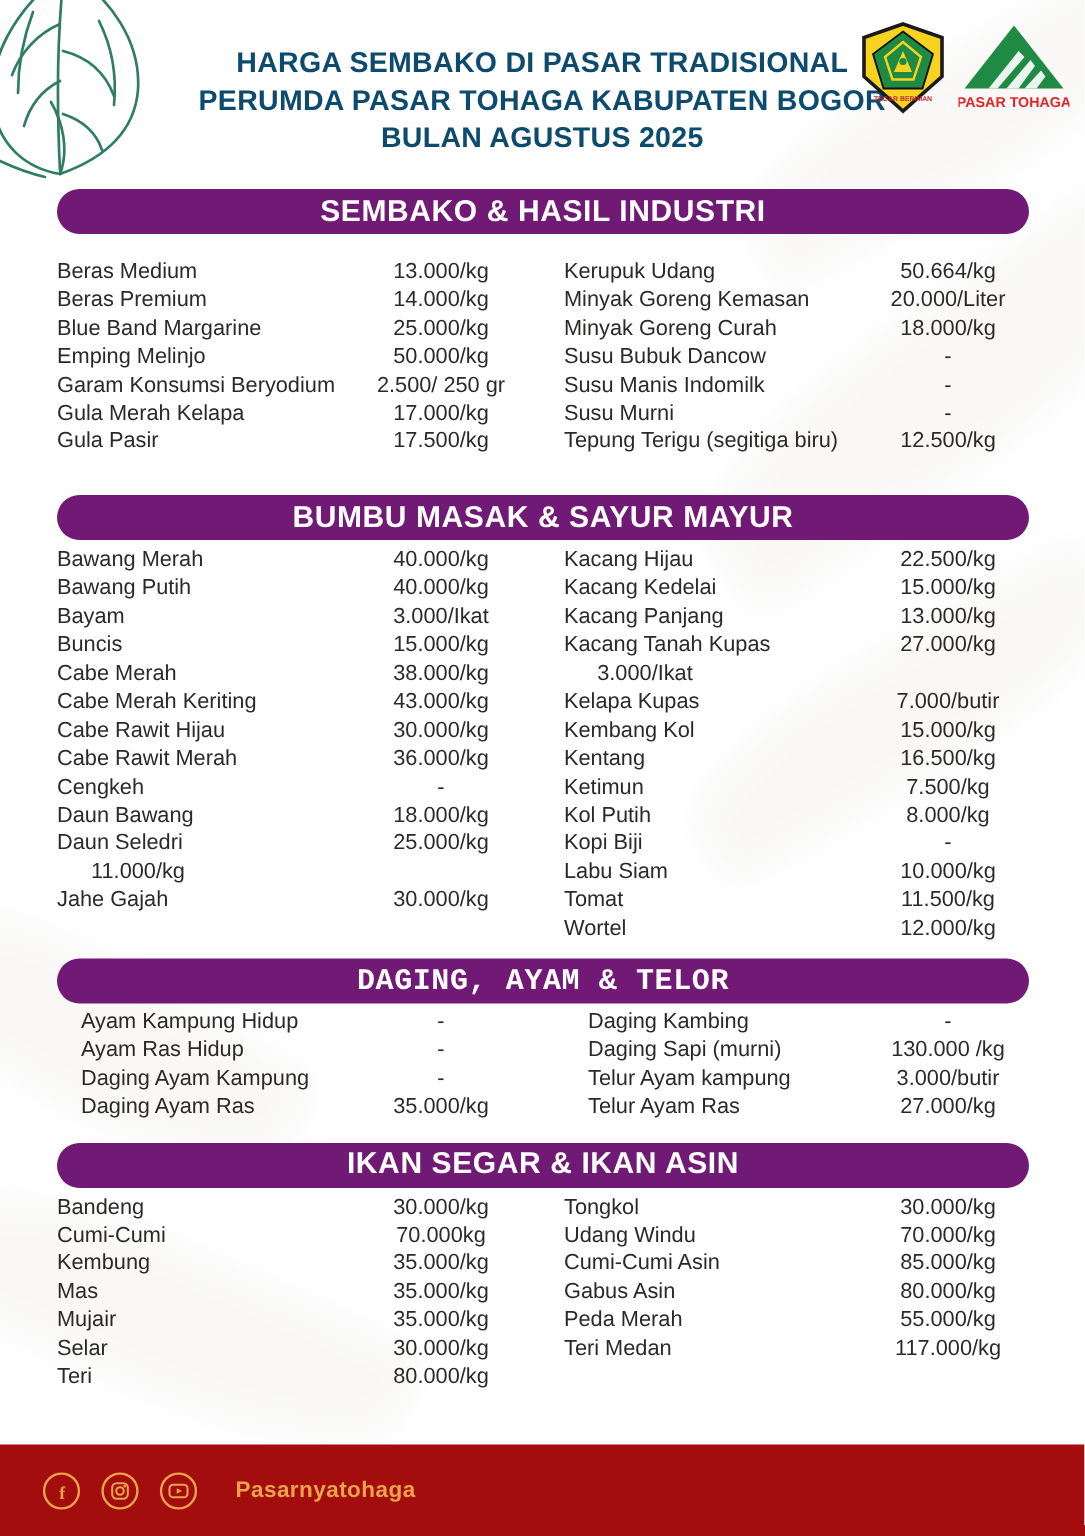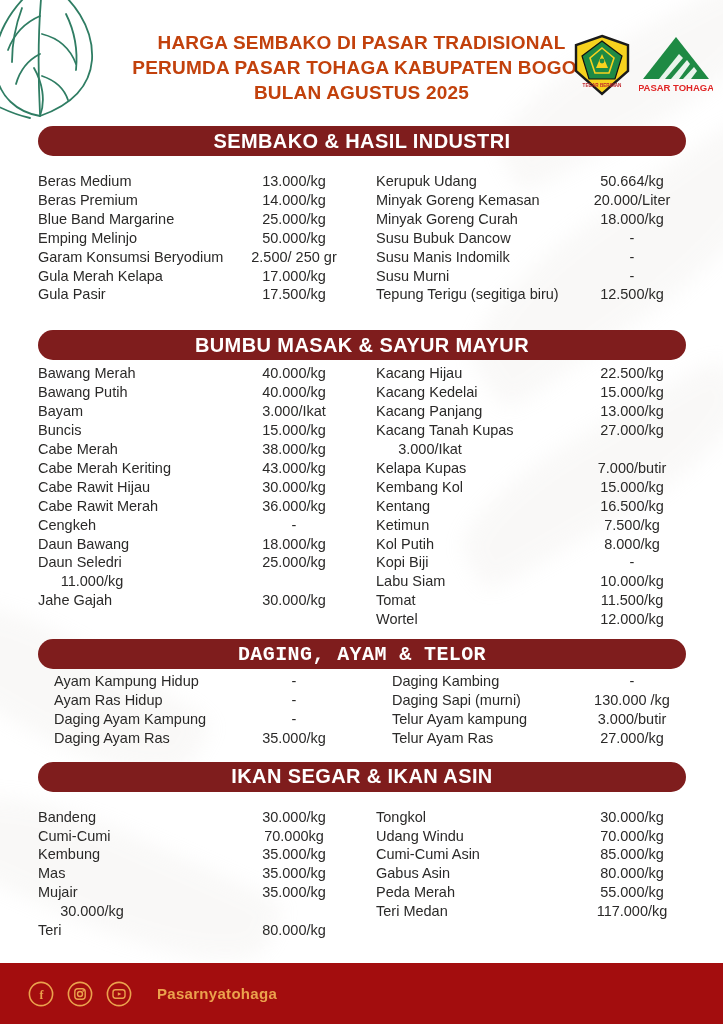--- a/index.html
+++ b/index.html
@@ -8,45 +8,45 @@
     background:#ffffff;
     font-family:"Liberation Sans","DejaVu Sans",sans-serif;
     color:#2b2a29;
   }
   
   .watermark{position:absolute;pointer-events:none;z-index:0;}
   .wm-shape{position:absolute;background:#d8d3cd;opacity:.14;filter:blur(10px);border-radius:50% 10% 55% 10%;}
   
   .header{position:relative;z-index:2;padding-top:30px;}
   .title{
-    text-align:center;font-weight:bold;color:#c2410c;
+    text-align:center;font-weight:bold;color:#0c4a6e;
     font-size:19px;line-height:25px;letter-spacing:.2px;
   }
-  .logos{position:absolute;top:34px;right:10px;display:flex;align-items:flex-start;gap:8px;}
+  .logos{position:absolute;top:14px;right:10px;display:flex;align-items:flex-start;gap:8px;}
   .monstera{position:absolute;top:-12px;left:-18px;z-index:1;}
   
   .content{position:relative;z-index:2;padding:0 37px 0 38px;}
   .pill{
-    background:#7f1d1d;border-radius:16px;height:30px;
+    background:#701a75;border-radius:16px;height:30px;
     display:flex;align-items:center;justify-content:center;
     color:#ffffff;font-weight:bold;font-size:20px;letter-spacing:.4px;
   }
   .cols{display:grid;grid-template-columns:1fr 1fr;column-gap:28px;}
   .row{display:flex;align-items:baseline;font-size:14.5px;line-height:18.9px;}
   .row .item{flex:1;white-space:nowrap;}
   .row .price{width:108px;text-align:center;white-space:nowrap;}
   .s1 .pill{margin-top:21px;}
   .s1 .cols{margin-top:16px;}
   .s2 .pill{margin-top:26px;}
   .s2 .cols{margin-top:4px;}
   .s3 .pill{margin-top:10px;font-family:Liberation Mono, monospace;}
   .s3 .cols{margin-top:3px;}
   .s3 .row{padding-left:16px;}
   .s4 .pill{margin-top:14px;}
-  .s4 .cols{margin-top:16px;}
+  .s4 .cols{margin-top:4px;}
   
   .footer{
     position:absolute;left:0;bottom:0;width:723px;height:61px;
     background:#a30d0e;z-index:3;display:flex;align-items:center;
     padding-left:28px;box-sizing:border-box;
   }
   .soc{width:26px;height:26px;margin-right:13px;display:inline-flex;}
   .handle{color:#eba24d;font-weight:bold;font-size:15px;margin-left:12px;letter-spacing:.3px;}
   svg{display:block;}
 </style>
@@ -351,20 +351,21 @@
           </div>
           <div class="row">
             <span class="item">Mas</span>
             <span class="price">35.000/kg</span>
           </div>
           <div class="row">
             <span class="item">Mujair</span>
             <span class="price">35.000/kg</span>
           </div>
           <div class="row">
+            <span class="item">Selar</span>
             <span class="price">30.000/kg</span>
           </div>
           <div class="row">
             <span class="item">Teri</span>
             <span class="price">80.000/kg</span>
           </div>
         </div>
       <div class="col">
           <div class="row">
             <span class="item">Tongkol</span>

